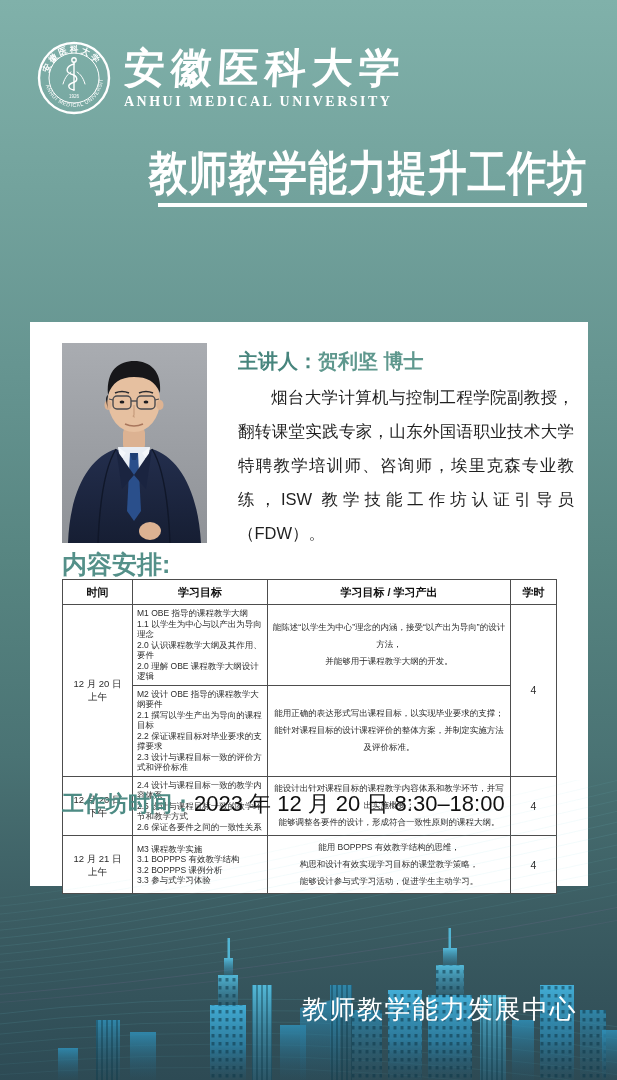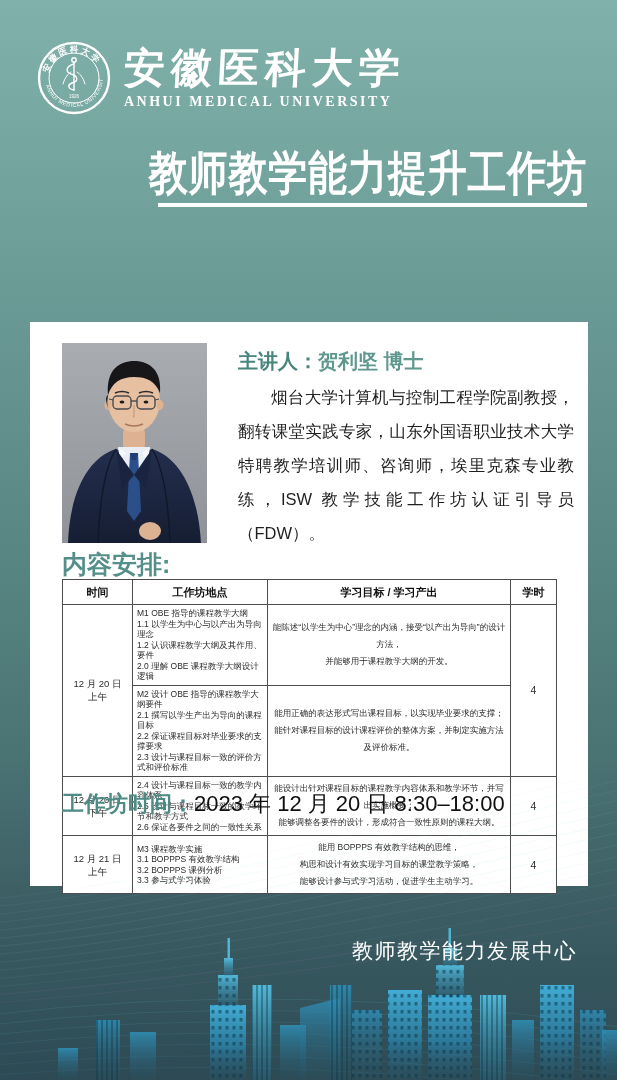--- a/index.html
+++ b/index.html
@@ -55,21 +55,21 @@
   tr.row-a{height:45px;}
   tr.row-b{height:45px;}
   tr.row-c{height:41px;}
   tr.row-d{height:42px;}
   
   .info-block{position:absolute;left:32px;top:468px;font-size:22px;line-height:27.5px;color:#101010;}
   .info-label{color:#4d8b84;font-weight:bold;}
   .info-line2{margin-left:110px;}
   
   .footer-org{
-    position:absolute;right:40px;top:937px;color:#ffffff;font-size:21px;font-weight:500;
+    position:absolute;right:40px;top:992px;color:#ffffff;font-size:26px;font-weight:500;
     letter-spacing:1.5px;white-space:nowrap;z-index:6;
   }
   .waves{position:absolute;left:0;bottom:0;z-index:1;}
   .skyline{position:absolute;left:0;bottom:0;z-index:2;}
 </style>
 </head>
 <body>
 
 <div class="poster">
 
@@ -270,33 +270,33 @@
     <table class="sched">
       <colgroup>
           <col style="width:70px">
           <col style="width:135px">
           <col style="width:243px">
           <col style="width:46px">
         </colgroup>
       <tbody>
           <tr class="thead">
         <td>时间</td>
-        <td>工作坊地点</td>
+        <td>学习目标</td>
         <td>学习目标 / 学习产出</td>
         <td>学时</td>
       </tr>
       <tr class="row-a">
         <td class="c-time" rowspan="2">
           <div>12 月 20 日</div>
               <div>上午</div>
         </td>
         <td class="c-content">
           <div>M1 OBE 指导的课程教学大纲</div>
           <div>1.1 以学生为中心与以产出为导向理念</div>
-          <div>1.2 认识课程教学大纲及其作用、要件</div>
+          <div>2.0 认识课程教学大纲及其作用、要件</div>
           <div>2.0 理解 OBE 课程教学大纲设计逻辑</div>
         </td>
         <td class="c-goal">
           <div>能陈述“以学生为中心”理念的内涵，接受“以产出为导向”的设计方法，</div>
           <div>并能够用于课程教学大纲的开发。</div>
         </td>
         <td class="c-hours" rowspan="2">4</td>
       </tr>
       <tr class="row-b">
         <td class="c-content">

